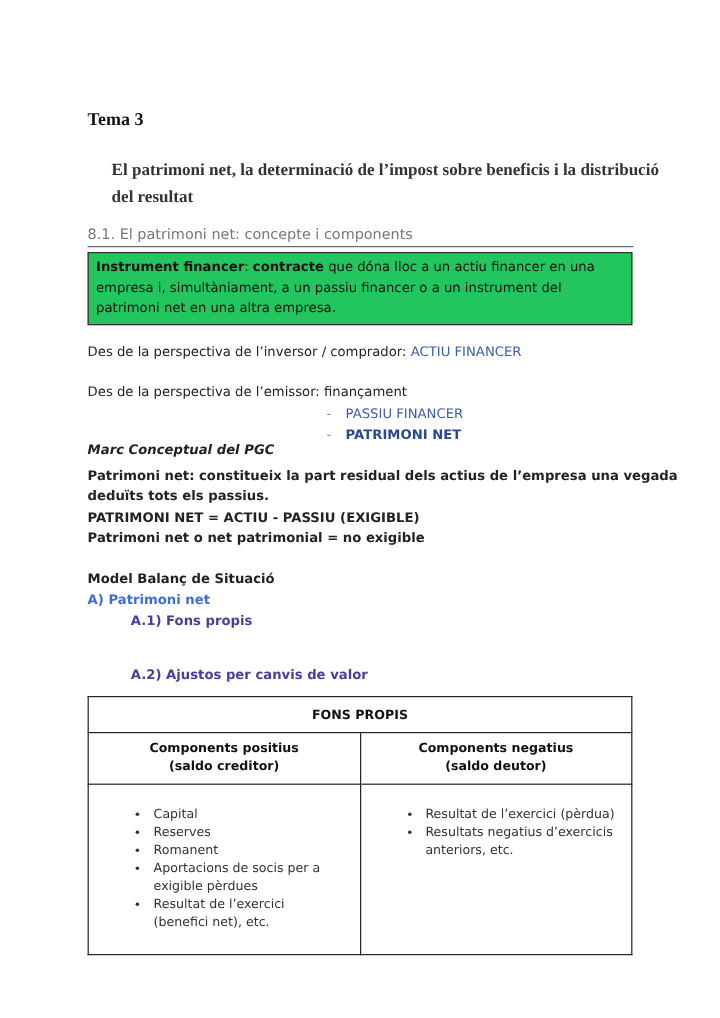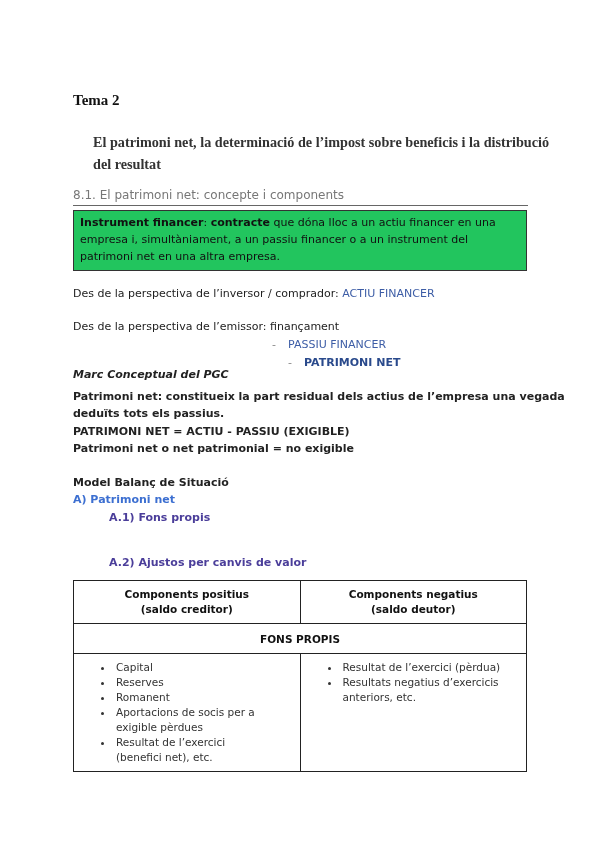--- a/index.html
+++ b/index.html
@@ -17,77 +17,77 @@
     .bold { font-weight: bold; }
     .link-blue { color: #3c6fd1; font-weight: bold; }
     .purple { color: #4b3e9a; font-weight: bold; }
     .dash { color: #888; }
     table.fp { position: absolute; left: 73px; top: 580px; width: 454px; border-collapse: collapse; font-size: 10.5px; }
     table.fp td, table.fp th { border: 1.5px solid #222; }
     table.fp th { font-weight: bold; text-align: center; }
     .th-main { height: 27px; }
     .th-col { height: 40px; line-height: 15px; }
     .cell { vertical-align: top; padding: 6px 0 6px 0; height: 103px; }
-    ul.bl { margin: 0; padding: 0 0 0 40px; list-style: disc; font-size: 10.5px; line-height: 15px; color: #333; }
+    ul.bl { margin: 12px; padding: 0 0 0 40px; list-style: disc; font-size: 10.5px; line-height: 15px; color: #333; }
     ul.bl li { padding-left: 2px; }
   </style>
 </head>
 <body>
 
 <div class="page">
 
-  <div class="abs tema">Tema 2</div>
+  <div class="abs tema">Tema 3</div>
 
   <div class="abs title">El patrimoni net, la determinació de l’impost sobre beneficis i la distribució del resultat</div>
 
   <div class="abs sub">8.1. El patrimoni net: concepte i components</div>
   <div class="hr"></div>
 
   <div class="box">
     <span class="bold">Instrument financer</span><span>: </span><span class="bold">contracte</span><span> que dóna lloc a un actiu financer en una empresa i, simultàniament, a un passiu financer o a un instrument del patrimoni net en una altra empresa.</span>
   </div>
 
   <div class="abs txt" style="left:73px; top:287px;">
     <span>Des de la perspectiva de l’inversor / comprador: </span><span class="blue">ACTIU FINANCER</span>
   </div>
 
   <div class="abs txt" style="left:73px; top:320px;">Des de la perspectiva de l’emissor: finançament</div>
 
   <div class="abs txt" style="left:272px; top:338px;text-align:center;">
     <span class="dash">-</span><span style="display:inline-block;width:12px;"></span><span class="blue">PASSIU FINANCER</span>
   </div>
-  <div class="abs txt" style="left:288px; top:356px;">
+  <div class="abs txt" style="left:272px; top:356px;">
     <span class="dash">-</span><span style="display:inline-block;width:12px;"></span><span class="dark-blue">PATRIMONI NET</span>
   </div>
 
   <div class="abs txt bold" style="left:73px; top:368px;font-style:italic;">Marc Conceptual del PGC</div>
   <div class="abs txt bold" style="left:73px; top:390px;">Patrimoni net: constitueix la part residual dels actius de l’empresa una vegada</div>
   <div class="abs txt bold" style="left:73px; top:407px;">deduïts tots els passius.</div>
   <div class="abs txt bold" style="left:73px; top:425px;">PATRIMONI NET = ACTIU - PASSIU (EXIGIBLE)</div>
   <div class="abs txt bold" style="left:73px; top:442px;">Patrimoni net o net patrimonial = no exigible</div>
 
   <div class="abs txt bold" style="left:73px; top:476px;">Model Balanç de Situació</div>
   <div class="abs txt link-blue" style="left:73px; top:493px;">A) Patrimoni net</div>
   <div class="abs txt purple" style="left:109px; top:511px;">A.1) Fons propis</div>
   <div class="abs txt purple" style="left:109px; top:556px;">A.2) Ajustos per canvis de valor</div>
 
   <table class="fp">
     <tbody>
         <tr>
+      <th colspan="2" class="th-main">FONS PROPIS</th>
+    </tr>
+    <tr>
       <th class="th-col" style="width:50%;">
         <div>Components positius</div>
         <div>(saldo creditor)</div>
       </th>
       <th class="th-col" style="width:50%;">
         <div>Components negatius</div>
         <div>(saldo deutor)</div>
       </th>
-    </tr>
-    <tr>
-      <th colspan="2" class="th-main">FONS PROPIS</th>
     </tr>
     <tr>
       <td class="cell">
         <ul class="bl" style="width:160px;">
           <li>Capital</li>
           <li>Reserves</li>
           <li>Romanent</li>
           <li>Aportacions de socis per a exigible pèrdues</li>
           <li>Resultat de l’exercici (benefici net), etc.</li>
         </ul>

